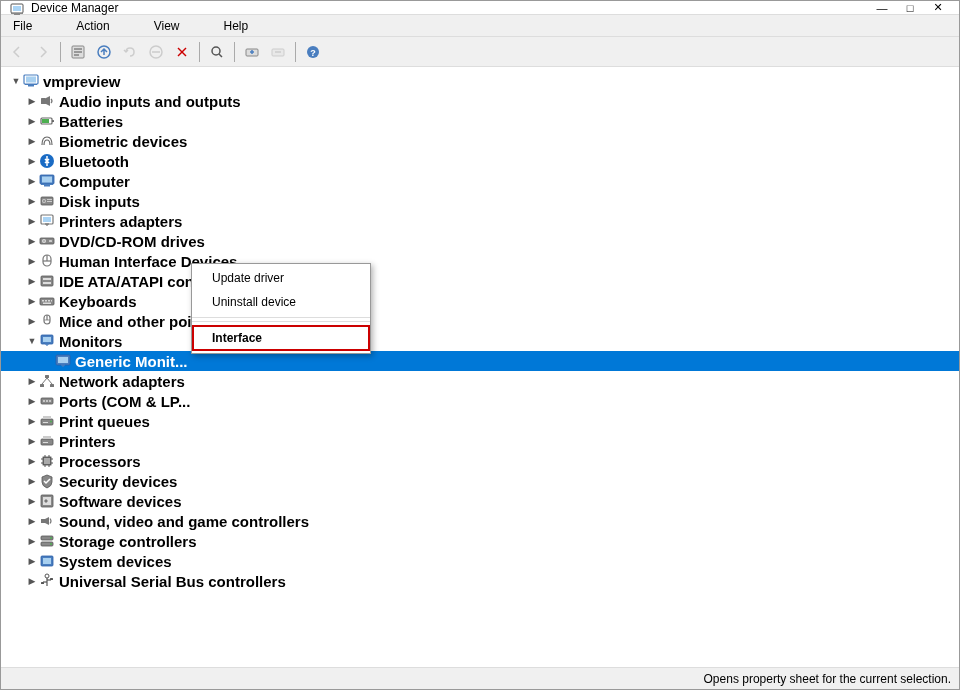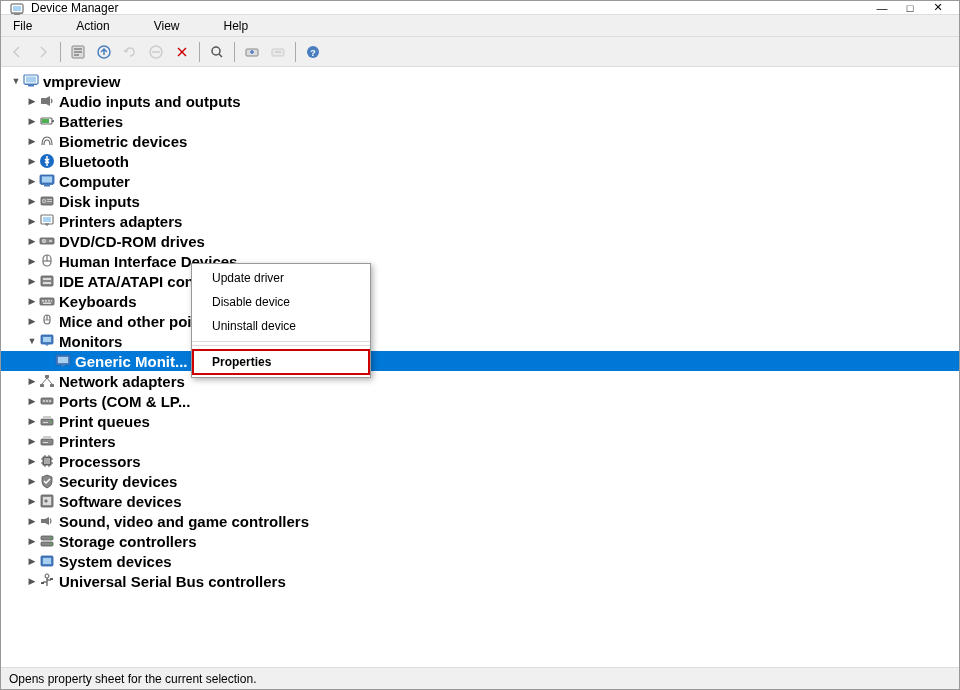--- a/index.html
+++ b/index.html
@@ -210,20 +210,21 @@
     
     .status-bar {
       height: 22px;
       background: #f0f0f0;
       border-top: 1px solid #ddd;
       display: flex;
       align-items: center;
       padding: 0 8px;
       font-size: 12px;
       color: #000;
+      justify-content: flex-end;
     }
 
     
     .icon-computer { color: #4a7ebf; }
     .icon-bluetooth { color: #1a6bc4; }
 
     svg { display: block; }
   </style>
 </head>
 <body>
@@ -660,25 +661,24 @@
             <rect x="2" y="9" width="3" height="2" rx="0.5" fill="#555"></rect>
             <line x1="12" y1="7" x2="8" y2="7" stroke="#555" stroke-width="1.2"></line>
             <rect x="11" y="5" width="3" height="2" rx="0.5" fill="#555"></rect>
           </svg>
         </span>
         <span class="item-label">Universal Serial Bus controllers</span>
       </div>
 
       <div class="context-menu">
         <div class="ctx-item">Update driver</div>
-        <div class="ctx-item">Disable device</div>
         <div class="ctx-item">Uninstall device</div>
         <div class="ctx-separator"></div>
         <div class="ctx-separator"></div>
-        <div class="ctx-item properties-item">Properties</div>
+        <div class="ctx-item properties-item">Interface</div>
       </div>
 
     </div>
   </div>
 
   <div class="status-bar">
     <span>Opens property sheet for the current selection.</span>
   </div>
 </div>
 

